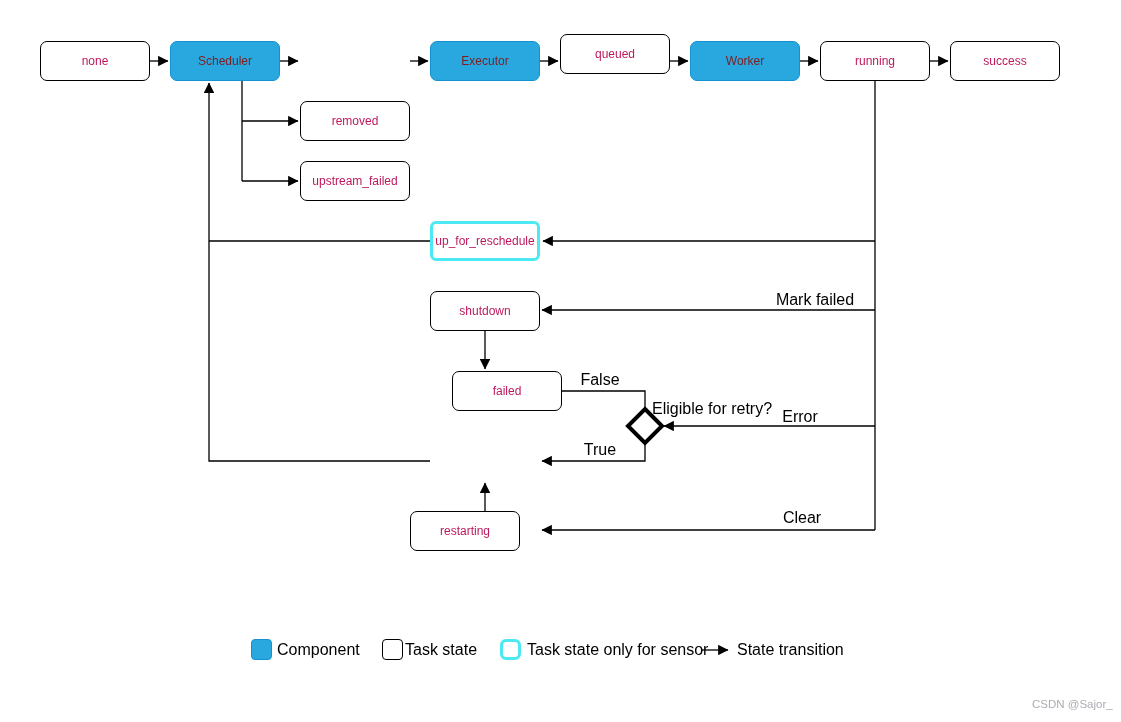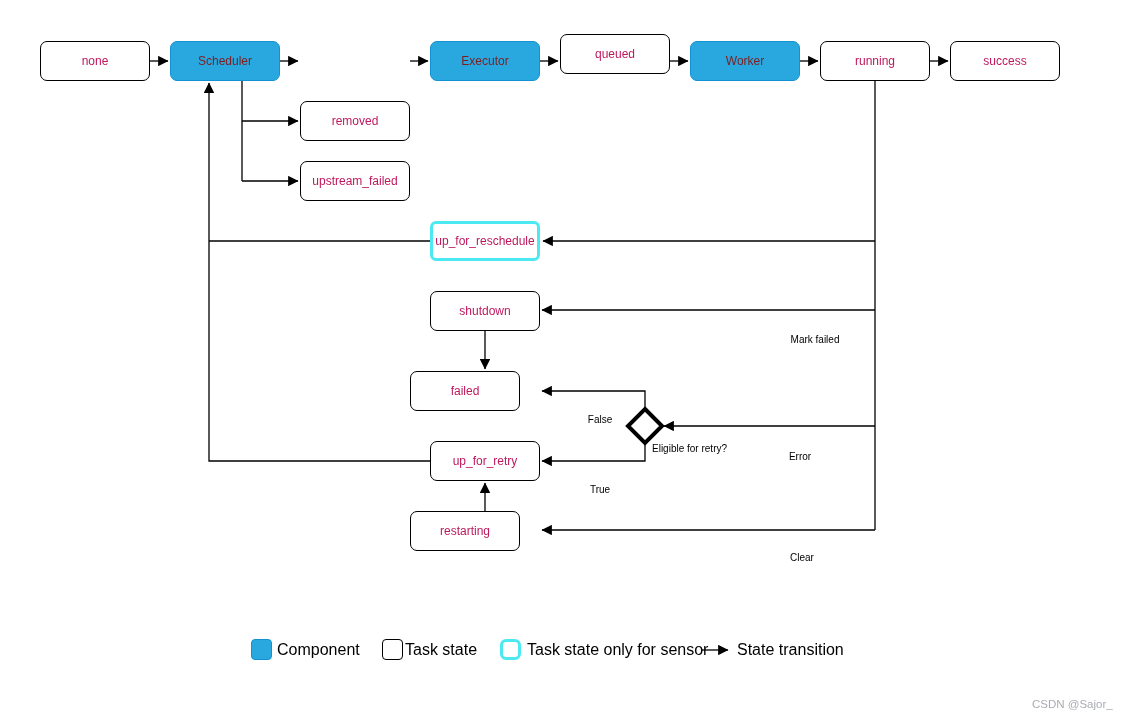--- a/index.html
+++ b/index.html
@@ -41,25 +41,24 @@
     background: var(--component-fill, #29A8E0);
     border-color: var(--component-border, #1491D1);
     color: #7f1d1d;
   }
   .node.sensor {
     border: 3px solid var(--sensor-border, #4DE9F2);
     border-radius: 6px;
   }
   .elabel {
     position: absolute;
-    font-size: 10px;
+    font-size: 16px;
     color: #000000;
     white-space: nowrap;
     line-height: 14px;
-    margin-top: 40px;
   }
   .elabel.center { transform: translateX(-50%); }
   .swatch {
     position: absolute;
     width: 21px;
     height: 21px;
     box-sizing: border-box;
     border-radius: 4px;
     background: #ffffff;
   }
@@ -140,22 +139,21 @@
   <div class="node" style="left:560px;top:34px">queued</div>
   <div class="node comp" style="left:690px;top:41px">Worker</div>
   <div class="node" style="left:820px;top:41px">running</div>
   <div class="node" style="left:950px;top:41px">success</div>
 
   <div class="node" style="left:300px;top:101px">removed</div>
   <div class="node" style="left:300px;top:161px">upstream_failed</div>
 
   <div class="node sensor" style="left:430px;top:221px">up_for_reschedule</div>
   <div class="node" style="left:430px;top:291px">shutdown</div>
-  <div class="node" style="left:410px;top:371px">failed</div>
-  <div class="node" style="left:430px;top:441px">up_for_retry</div>
+  <div class="node" style="left:452px;top:371px">failed</div>
   <div class="node" style="left:410px;top:511px">restarting</div>
 
   <span class="elabel center" style="left:815px;top:293px">Mark failed</span>
   <span class="elabel center" style="left:800px;top:410px">Error</span>
   <span class="elabel center" style="left:802px;top:511px">Clear</span>
   <span class="elabel center" style="left:600px;top:373px">False</span>
   <span class="elabel center" style="left:600px;top:443px">True</span>
   <span class="elabel" style="left:652px;top:402px">Eligible for retry?</span>
 
   <div>

